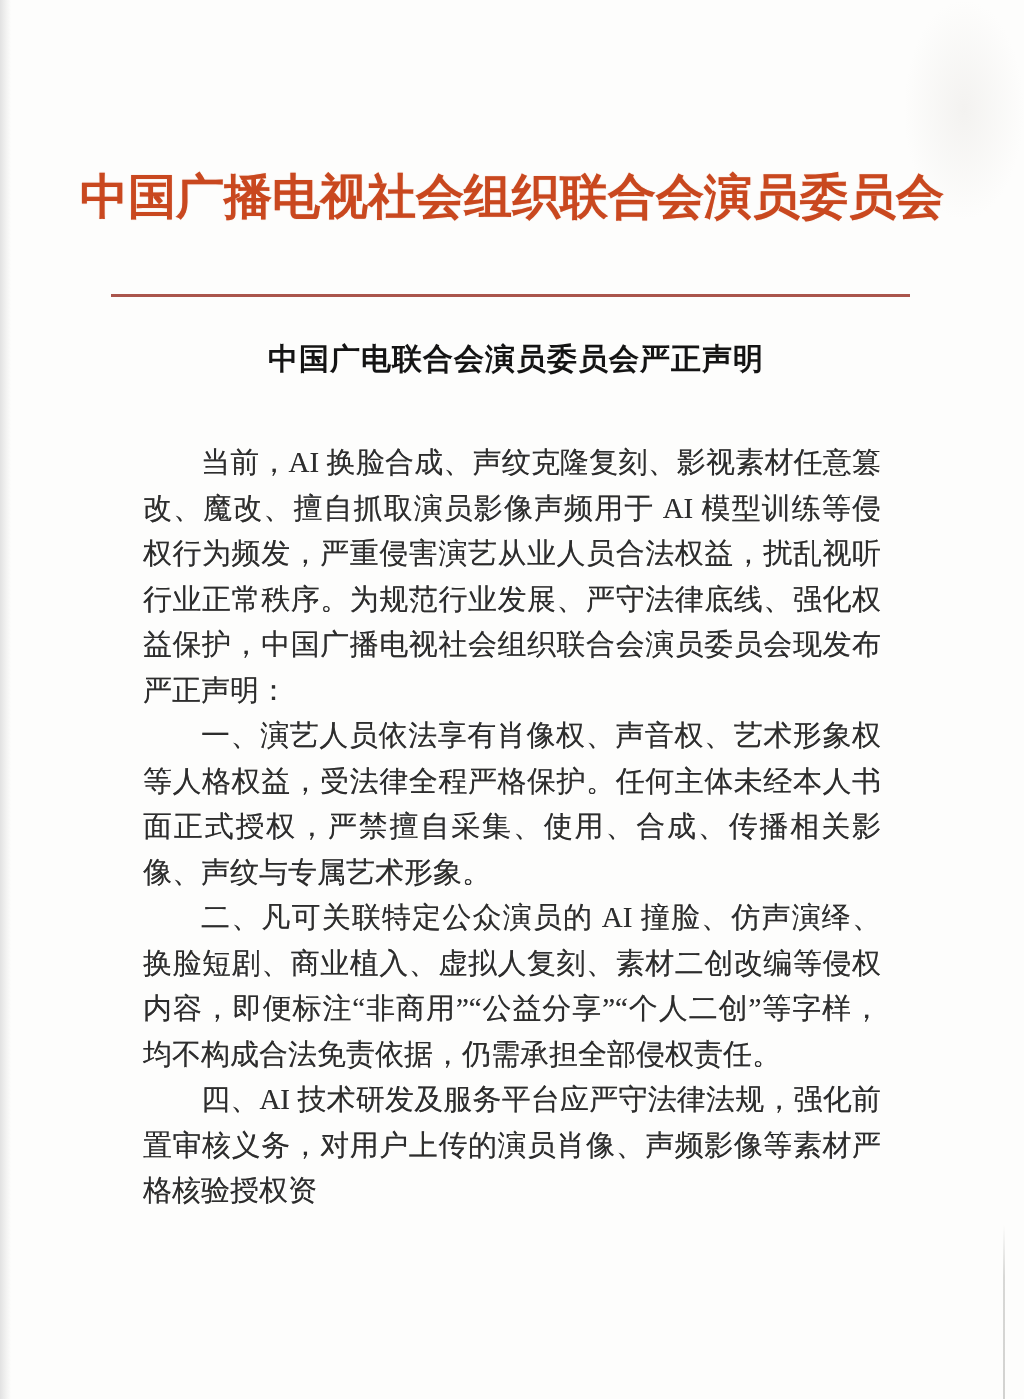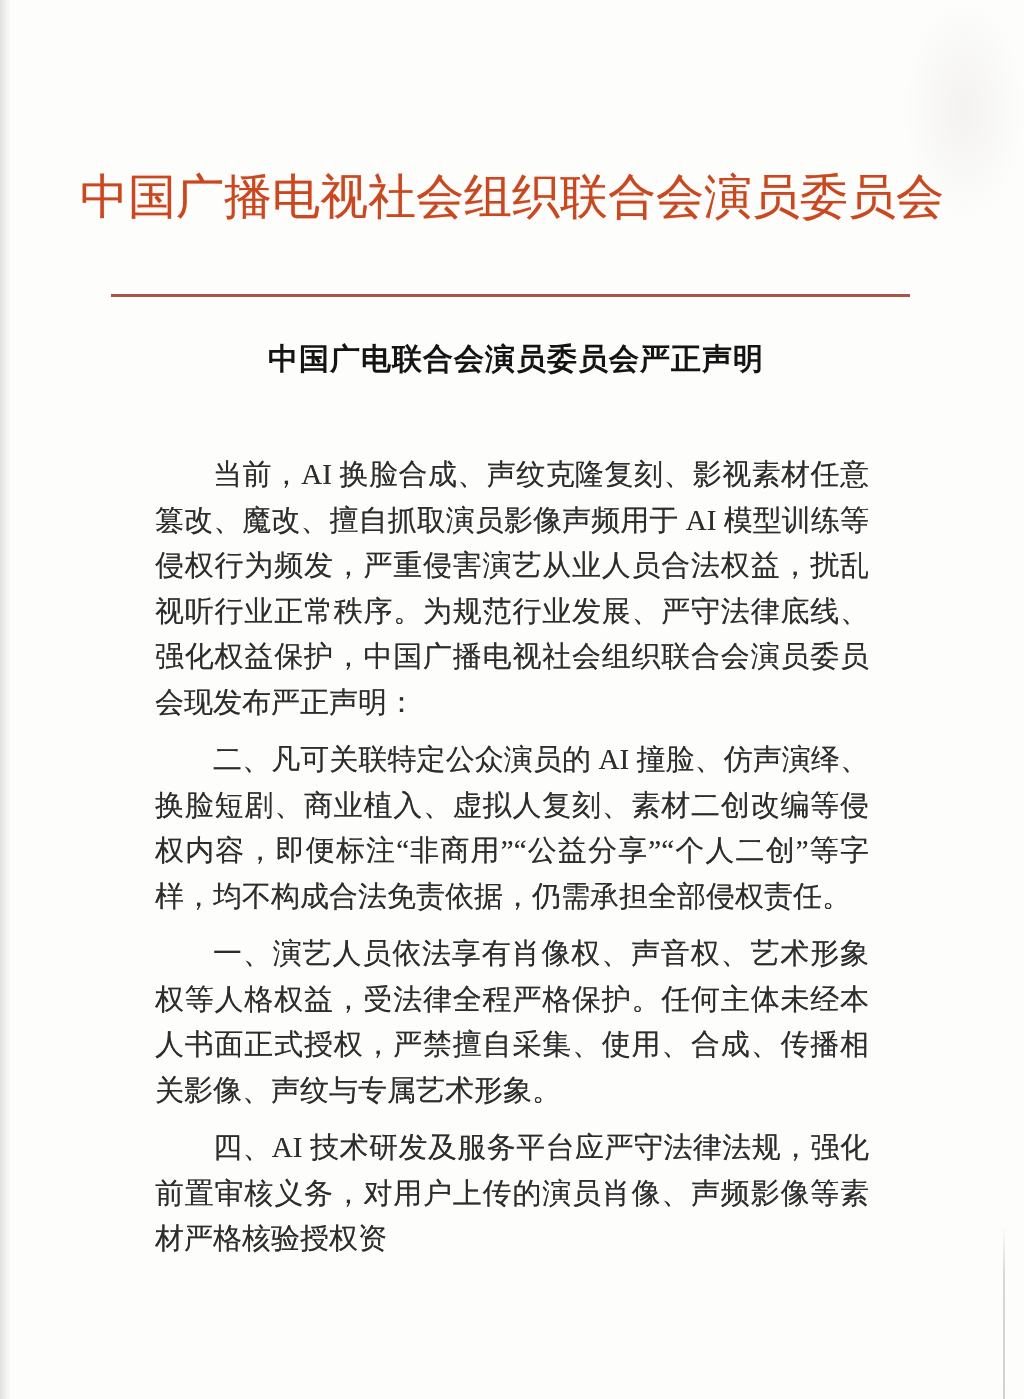--- a/index.html
+++ b/index.html
@@ -38,21 +38,21 @@
     background: radial-gradient(closest-side, rgba(225,222,218,0.35), rgba(253,253,252,0));
   }
   .org-title {
     position: absolute;
     top: 166px;
     left: 0;
     width: 100%;
     margin: 0;
     text-align: center;
     font-family: "Liberation Serif", "DejaVu Serif", serif;
-    font-weight: 400;
+    font-weight: 700;
     font-size: 48px;
     line-height: 62px;
     letter-spacing: 0px;
     color: var(--org-title-red, #c9481f);
     text-shadow: 0 0 1px rgba(201,72,31,0.45);
     white-space: nowrap;
   }
   .rule {
     position: absolute;
     top: 294px;
@@ -82,38 +82,38 @@
     width: 738px;
     font-family: "Liberation Serif", "DejaVu Serif", serif;
     font-size: 29px;
     line-height: 45.5px;
     color: var(--body-ink, #2d2d2d);
     text-align: justify;
     text-justify: inter-ideograph;
     text-shadow: 0 0 0.6px rgba(45,45,45,0.55);
   }
   .body-text p {
-    margin: 12px;
+    margin: 0;
     padding: 0;
     text-indent: 2em;
   }
 </style>
 </head>
 <body>
 
 <div class="page">
   <div class="scan-edge-left"></div>
   <div class="scan-smudge-top"></div>
   <div class="scan-edge-right"></div>
 
   <h1 class="org-title">中国广播电视社会组织联合会演员委员会</h1>
 
   <div class="rule"></div>
 
   <h2 class="doc-title">中国广电联合会演员委员会严正声明</h2>
 
   <div class="body-text">
     <p>当前，AI 换脸合成、声纹克隆复刻、影视素材任意篡改、魔改、擅自抓取演员影像声频用于 AI 模型训练等侵权行为频发，严重侵害演艺从业人员合法权益，扰乱视听行业正常秩序。为规范行业发展、严守法律底线、强化权益保护，中国广播电视社会组织联合会演员委员会现发布严正声明：</p>
+    <p>一、演艺人员依法享有肖像权、声音权、艺术形象权等人格权益，受法律全程严格保护。任何主体未经本人书面正式授权，严禁擅自采集、使用、合成、传播相关影像、声纹与专属艺术形象。</p>
     <p>二、凡可关联特定公众演员的 AI 撞脸、仿声演绎、换脸短剧、商业植入、虚拟人复刻、素材二创改编等侵权内容，即便标注“非商用”“公益分享”“个人二创”等字样，均不构成合法免责依据，仍需承担全部侵权责任。</p>
-    <p>一、演艺人员依法享有肖像权、声音权、艺术形象权等人格权益，受法律全程严格保护。任何主体未经本人书面正式授权，严禁擅自采集、使用、合成、传播相关影像、声纹与专属艺术形象。</p>
     <p>四、AI 技术研发及服务平台应严守法律法规，强化前置审核义务，对用户上传的演员肖像、声频影像等素材严格核验授权资</p>
   </div>
 </div>
 
 </body></html>

